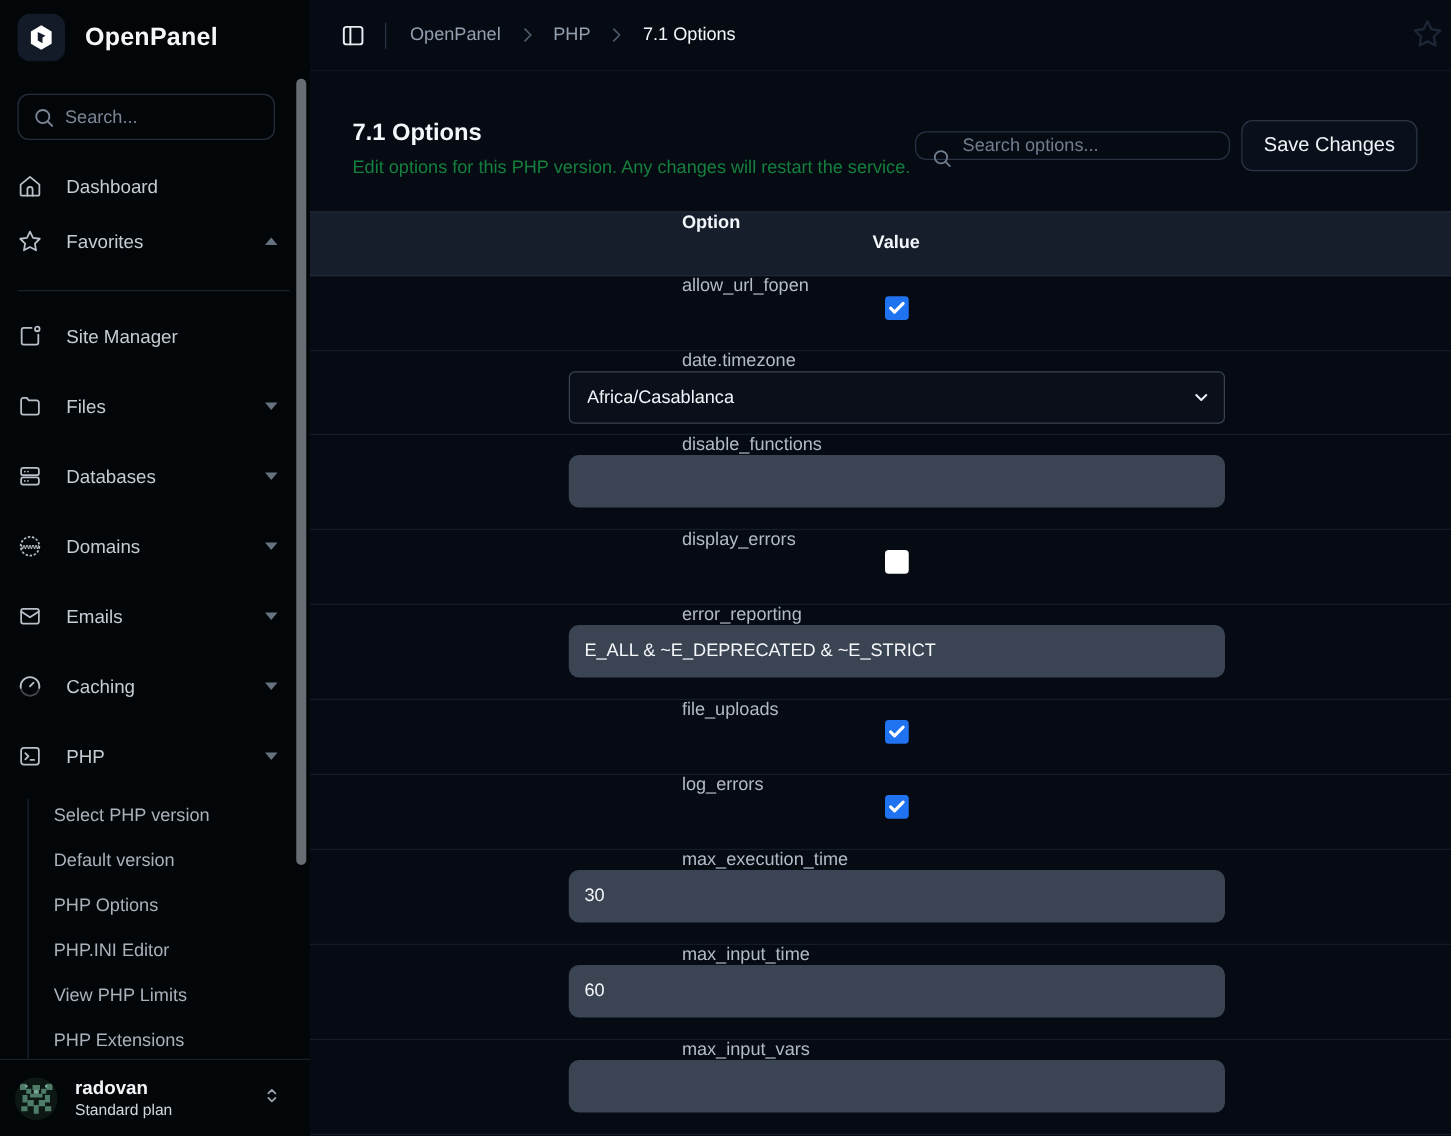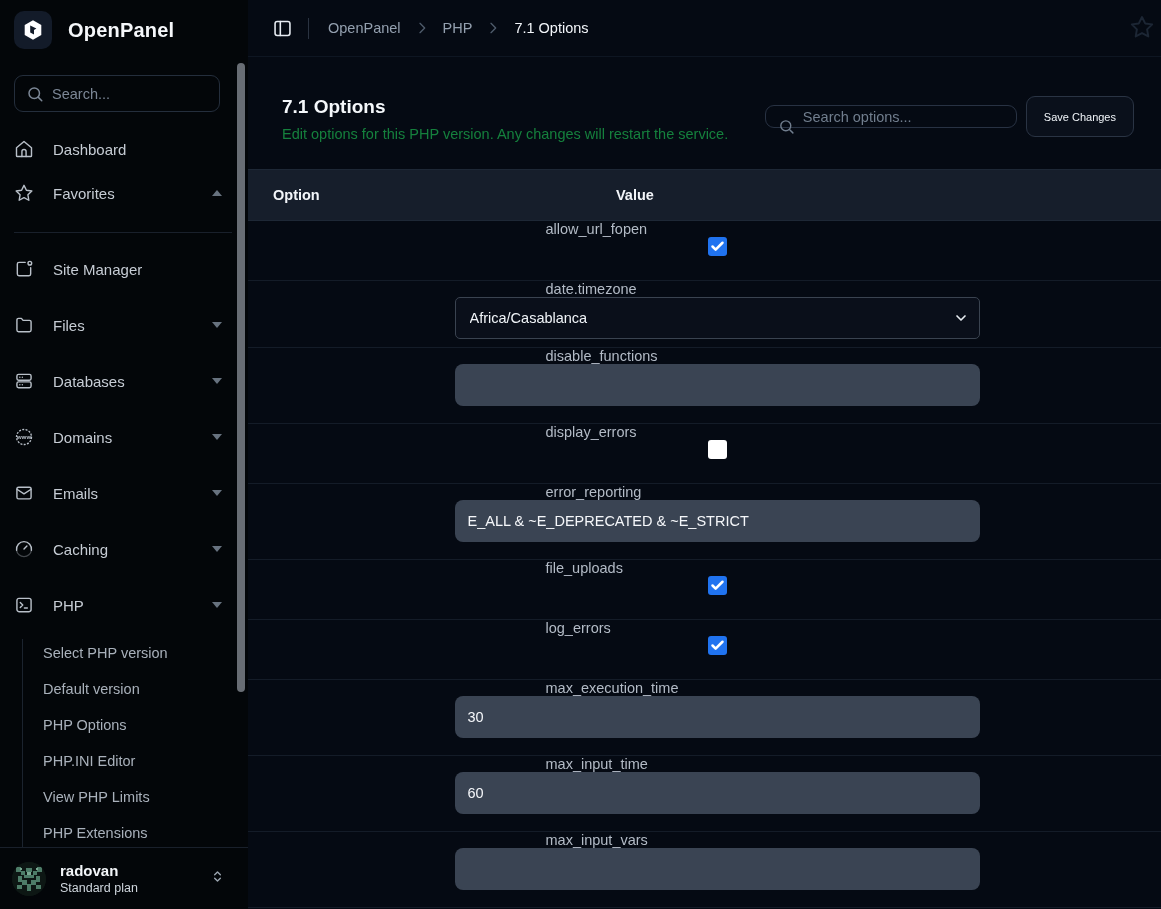--- a/index.html
+++ b/index.html
@@ -83,28 +83,28 @@
   .header-controls { margin-left:auto; display:flex; align-items:center; }
   .opt-search { position:relative; width:252px; height:23px; border:1px solid #283243; border-radius:9px; }
   .opt-search svg { position:absolute; left:12px; top:12px; }
   .opt-search input {
     width:100%; height:100%; background:transparent; border:0; outline:none;
     color:#dbe2ea; font-size:14.5px; padding-left:37px; font-family:inherit;
   }
   .opt-search input::placeholder { color:#717e8e; }
   .save-btn {
     margin-left:9px; height:41px; padding:4px 17px; border:1px solid #2a3444;
-    border-radius:9px; background:#0a101b; color:#f1f5f9; font-size:11px;
+    border-radius:9px; background:#0a101b; color:#f1f5f9; font-size:16px;
     font-weight:500; font-family:inherit; cursor:pointer; white-space:nowrap;
   }
   
   .otable { margin-top:27px; }
   .thead {
     height:52px; background:#161e2b; border-top:1px solid #1e2836; border-bottom:1px solid #1e2836;
-    display:flex; align-items:center; padding-left:25px;
+    display:flex; align-items:center; padding-left:25px;flex-direction:column;
   }
   .th { font-size:14.5px; font-weight:700; color:#f2f5f9; }
   .th.opt-col { width:343px; flex:none; }
   .trow { display:flex; align-items:center; padding-left:25px; border-bottom:1px solid #141c28;flex-direction:column; }
   .trow.checkbox { height:60px; }
   .trow.select   { height:67px; }
   .trow.text     { height:76px; }
   .opt { width:343px; flex:none; font-size:14.5px; color:#b3bbc6; }
   .val { display:flex; align-items:center; }
   .cb {

